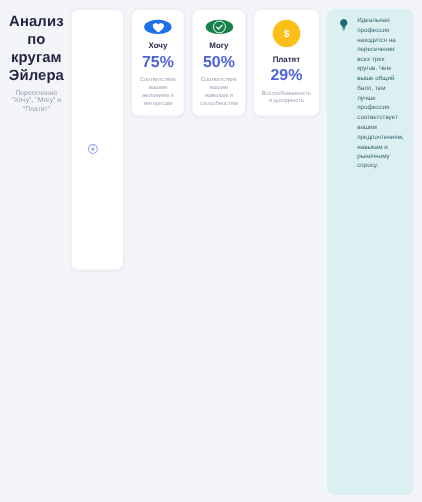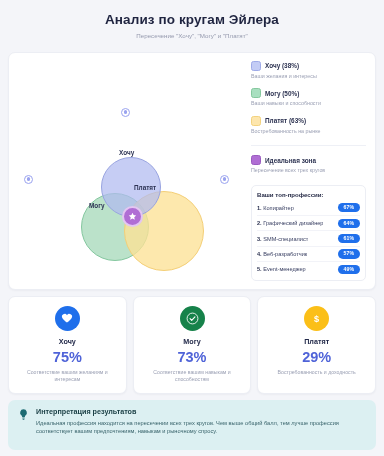--- a/index.html
+++ b/index.html
@@ -13,21 +13,20 @@
     background: #f4f5f9;
     font-family: "Liberation Sans", sans-serif;
     -webkit-font-smoothing: antialiased;
   }
   .page {
     width: 384px;
     height: 456px;
     box-sizing: border-box;
     padding: 8px 8px 6px 8px;
     display: flex;
-    flex-direction: column;
     gap: 6px;
     background: #f4f5f9;
   }
 
   
   .header {
     text-align: center;
     padding: 4px 0 6px 0;
   }
   .header-title {
@@ -425,21 +424,21 @@
     </div>
 
     <div class="stat-card">
       <div class="stat-icon icon-can">
         <svg width="13" height="13" viewBox="0 0 24 24" aria-hidden="true">
           <circle cx="12" cy="12" r="10" fill="none" stroke="#ffffff" stroke-width="1.6"></circle>
           <path d="M7.5 12.4l3 3 6-6.4" fill="none" stroke="#ffffff" stroke-width="2.1" stroke-linecap="round" stroke-linejoin="round"></path>
         </svg>
       </div>
       <div class="stat-name">Могу</div>
-      <div class="stat-value">73%</div>
+      <div class="stat-value">50%</div>
       <div class="stat-desc">Соответствие вашим навыкам и способностям</div>
     </div>
 
     <div class="stat-card">
       <div class="stat-icon icon-pay">
         <svg width="13" height="13" viewBox="0 0 24 24" aria-hidden="true">
           <text x="12" y="18" text-anchor="middle" font-family="Liberation Sans, sans-serif" font-size="17" font-weight="bold" fill="#ffffff">$</text>
         </svg>
       </div>
       <div class="stat-name">Платят</div>
@@ -450,18 +449,17 @@
 
   <div class="interp">
     <span class="bulb">
       <svg width="13" height="13" viewBox="0 0 24 24" aria-hidden="true">
         <path d="M12 2.5a6.2 6.2 0 0 0-3.6 11.3c.6.5 1 1.2 1 2v.7h5.2v-.7c0-.8.4-1.5 1-2A6.2 6.2 0 0 0 12 2.5z" fill="#1c6b72"></path>
         <rect x="9.6" y="17.6" width="4.8" height="1.7" rx="0.8" fill="#1c6b72"></rect>
         <rect x="10.3" y="20.2" width="3.4" height="1.5" rx="0.7" fill="#1c6b72"></rect>
       </svg>
     </span>
     <div>
-      <div class="interp-title">Интерпретация результатов</div>
       <div class="interp-text">Идеальная профессия находится на пересечении всех трех кругов. Чем выше общий балл, тем лучше профессия соответствует вашим предпочтениям, навыкам и рыночному спросу.</div>
     </div>
   </div>
 
 </div>
 
 </body></html>

